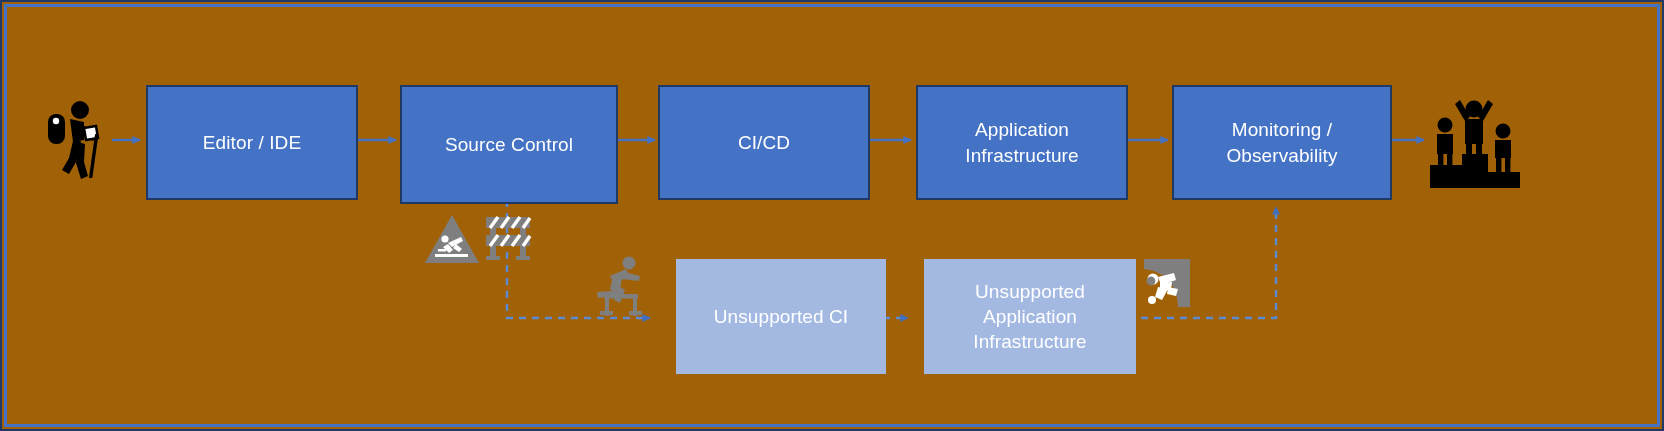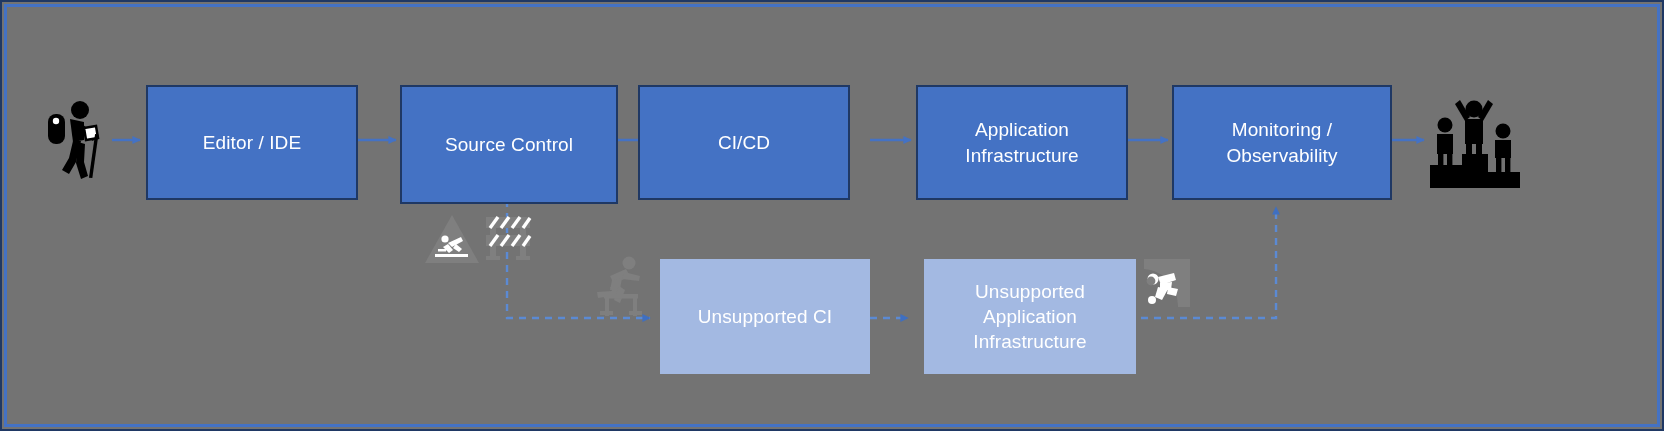--- a/index.html
+++ b/index.html
@@ -3,21 +3,21 @@
 <meta charset="utf-8">
 <title>Developer Journey Flow Diagram</title>
 <style>
   html,body{margin:0;padding:0;background:#ffffff;}
   body{font-family:"Liberation Sans",sans-serif;}
 
   #canvas{
     position:relative;
     width:1664px;
     height:431px;
-    background:#737373;
+    background:#a16207;
     box-sizing:border-box;
     overflow:hidden;
     padding-left:45px;
   }
 
   
   .frame-outer{
     position:absolute; left:0; top:0; right:0; bottom:0;
     border:2px solid #1f3864;
     box-sizing:border-box;
@@ -103,35 +103,35 @@
   </svg>
 
   <div class="box primary" style="left:146px;top:85px;width:212px;height:115px;">
     <span>Editor / IDE</span>
   </div>
 
   <div class="box primary" style="left:400px;top:85px;width:218px;height:119px;">
     <span>Source Control</span>
   </div>
 
-  <div class="box primary" style="left:638px;top:85px;width:212px;height:115px;">
+  <div class="box primary" style="left:658px;top:85px;width:212px;height:115px;">
     <span>CI/CD</span>
   </div>
 
   <div class="box primary" style="left:916px;top:85px;width:212px;height:115px;">
     <span>Application
 Infrastructure</span>
   </div>
 
   <div class="box primary" style="left:1172px;top:85px;width:220px;height:115px;">
     <span>Monitoring /
 Observability</span>
   </div>
 
-  <div class="box secondary" style="left:660px;top:259px;width:210px;height:115px;">
+  <div class="box secondary" style="left:676px;top:259px;width:210px;height:115px;">
     <span>Unsupported CI</span>
   </div>
 
   <div class="box secondary" style="left:916px;top:259px;width:212px;height:115px;margin-left:8px;">
     <span>Unsupported
 Application
 Infrastructure</span>
   </div>
 
   <div class="icon" style="left:40px;top:96px;width:68px;height:90px;">

